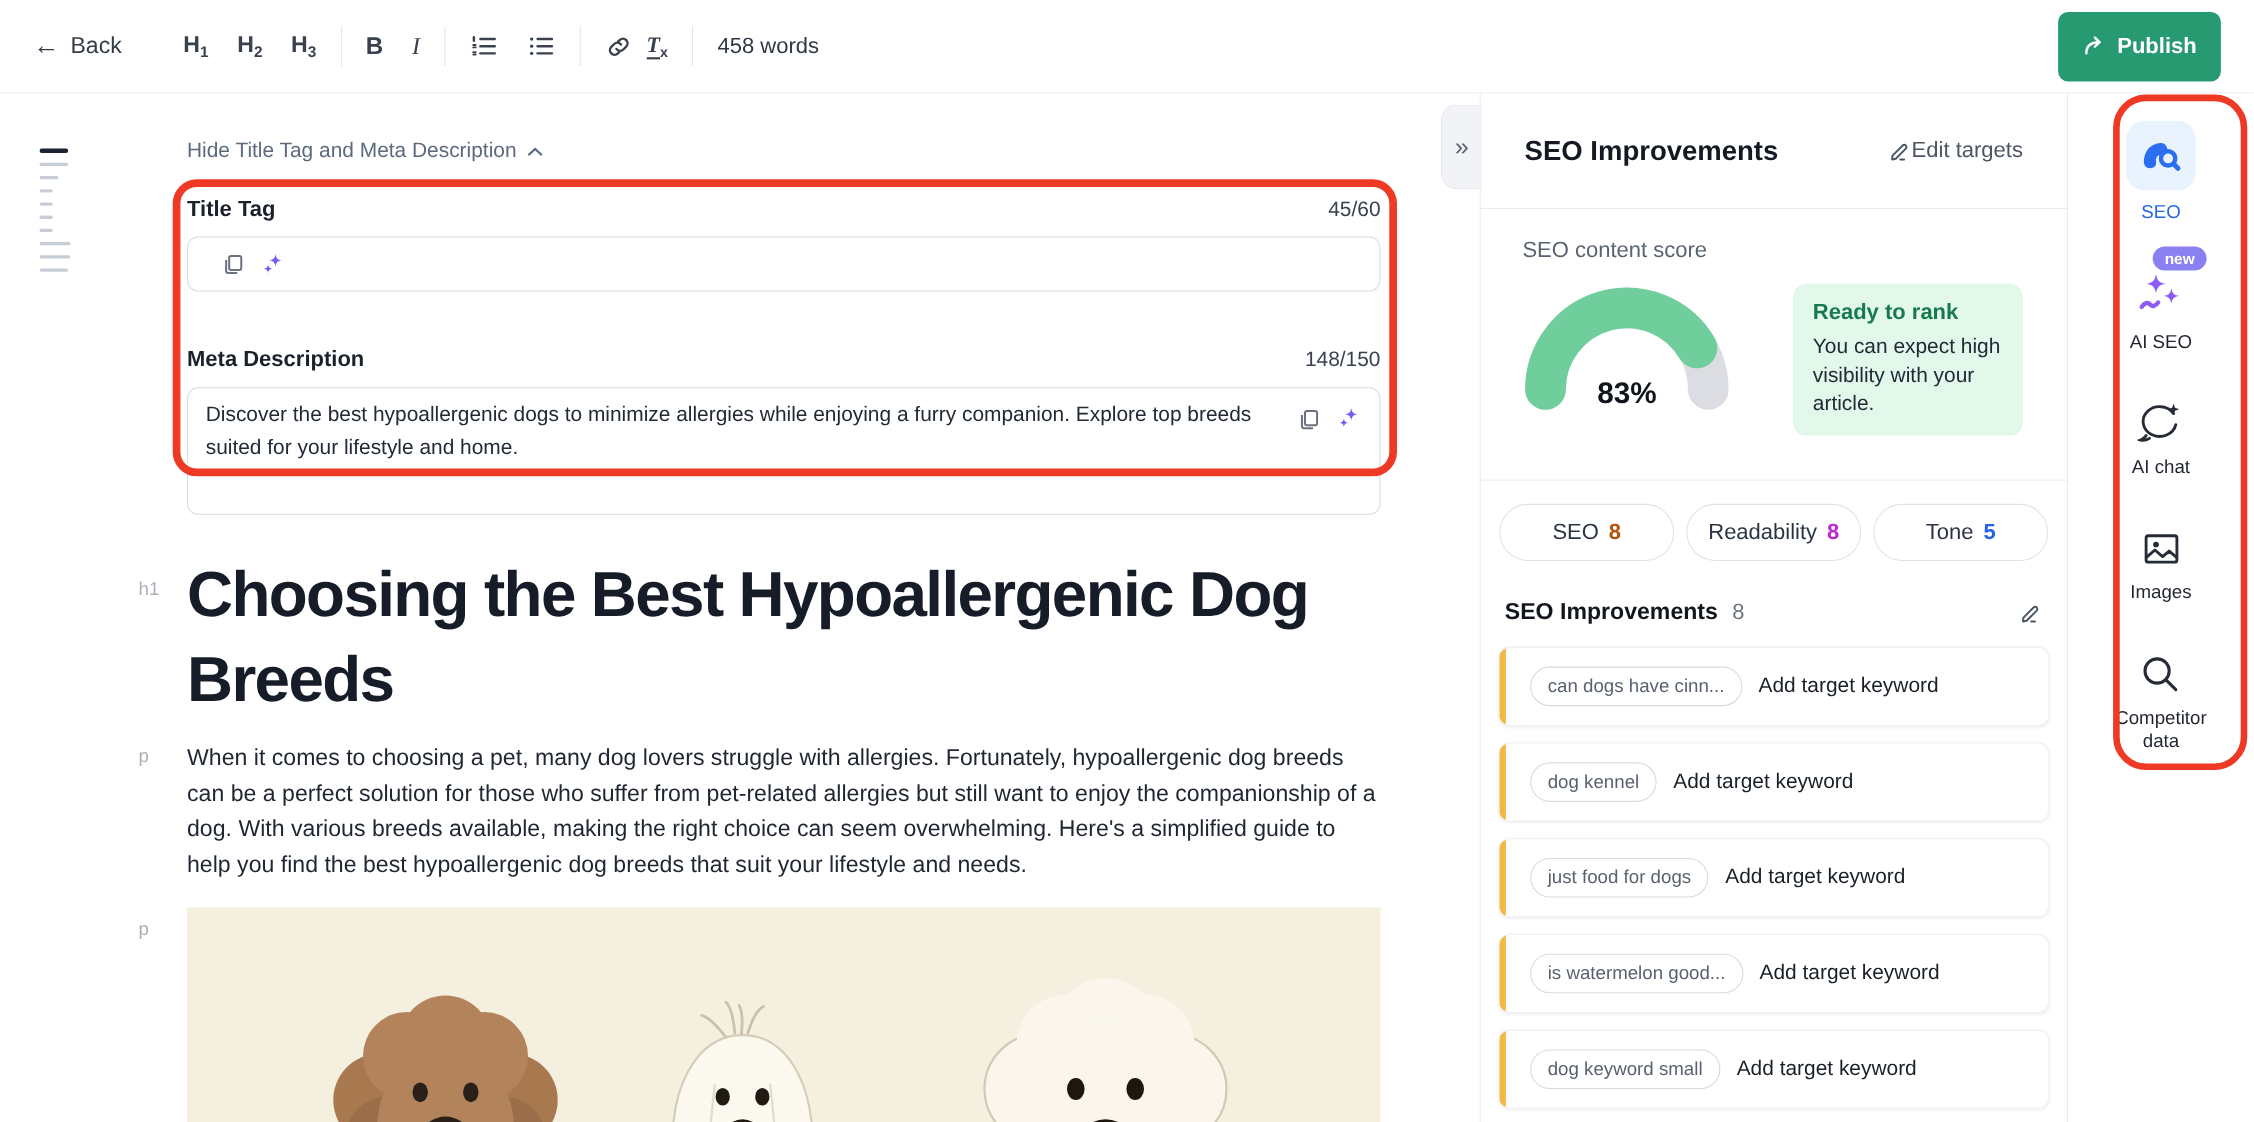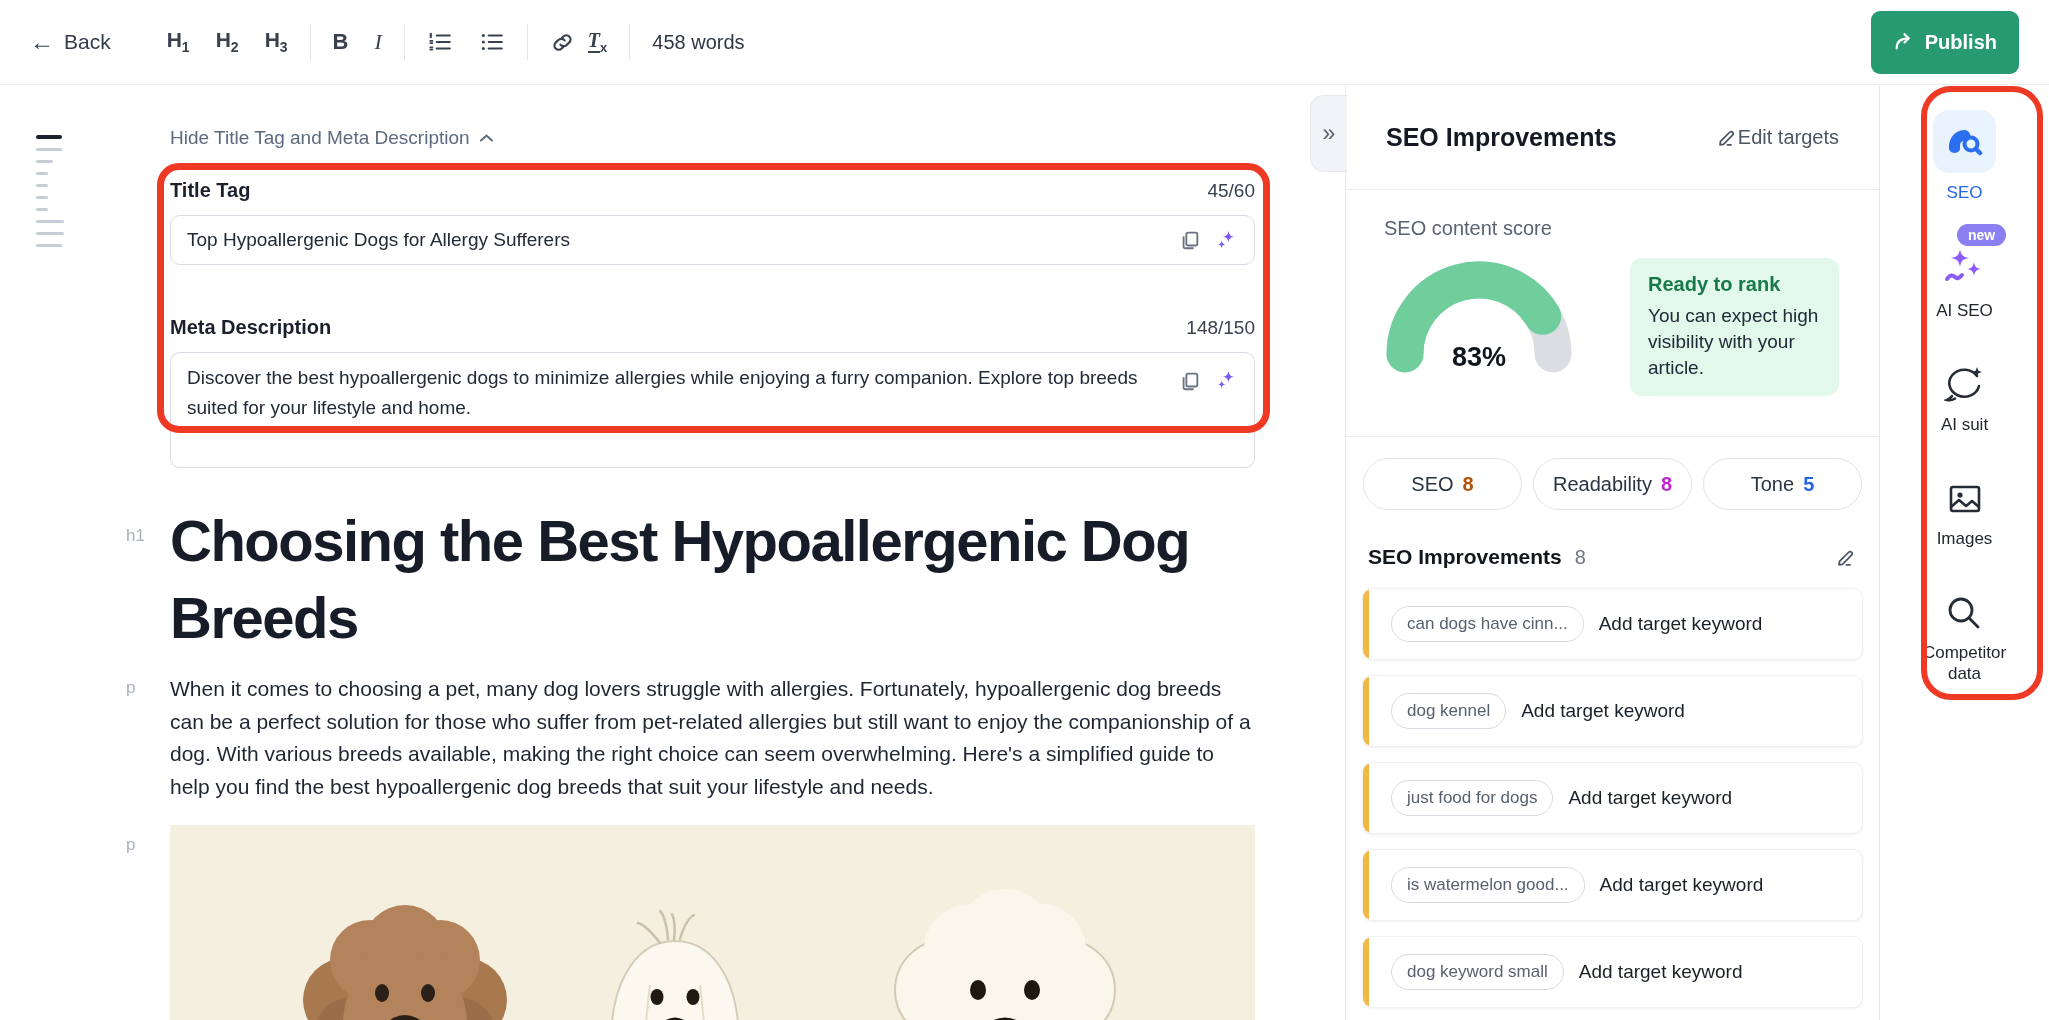--- a/index.html
+++ b/index.html
@@ -217,21 +217,20 @@
         <svg width="15" height="10" viewBox="0 0 15 10" fill="none" stroke="#5d6a7e" stroke-width="2" stroke-linecap="round">
             <path d="M2 7.5 L7.5 2.5 L13 7.5"></path>
           </svg>
       </div>
 
       <div class="fieldrow row-title">
         <span class="flabel">Title Tag</span>
         <span class="fcount">45/60</span>
       </div>
       <div class="inputbox single">
-        <span class="val">Top Hypoallergenic Dogs for Allergy Sufferers</span>
         <span class="acts">
           <span class="icon-btn">
             <svg width="22" height="22" viewBox="0 0 24 24" fill="none" stroke="#6b7280" stroke-width="2">
                 <rect x="8" y="4" width="12" height="14" rx="2"></rect>
                 <path d="M5 8v11a2 2 0 0 0 2 2h9"></path>
               </svg>
           </span>
           <span class="icon-btn">
             <svg width="23" height="23" viewBox="0 0 24 24" fill="#7a5af5">
                 <path d="M14 2 C14.6 6 16 7.4 20 8 C16 8.6 14.6 10 14 14 C13.4 10 12 8.6 8 8 C12 7.4 13.4 6 14 2 Z"></path>
@@ -440,21 +439,21 @@
       </svg>
       <span class="rail-label" style="margin-top:12px;">AI SEO</span>
     </div>
 
     <div class="rail-gap2"></div>
     <div class="rail-item">
       <svg width="42" height="42" viewBox="0 0 42 42" fill="none" stroke="#262c36" stroke-width="2.6" stroke-linecap="round">
         <path d="M33 13 a15 13.5 0 1 0 2 10 M8 33 q-2 3 -5 4 q4 1 8 -1.5"></path>
         <path d="M33 4 l1.3 3.7 L38 9 l-3.7 1.3 L33 14 l-1.3 -3.7 L28 9 l3.7 -1.3 Z" fill="#262c36" stroke="none"></path>
       </svg>
-      <span class="rail-label">AI suit</span>
+      <span class="rail-label">AI chat</span>
     </div>
 
     <div class="rail-gap3"></div>
     <div class="rail-item">
       <svg width="40" height="40" viewBox="0 0 40 40" fill="none" stroke="#262c36" stroke-width="2.6" stroke-linejoin="round">
         <rect x="6" y="8" width="28" height="24" rx="2"></rect>
         <circle cx="15" cy="16" r="2.6" fill="#262c36" stroke="none"></circle>
         <path d="M6 28 l8 -7 l7 6 l6 -5 l7 6"></path>
       </svg>
       <span class="rail-label">Images</span>

